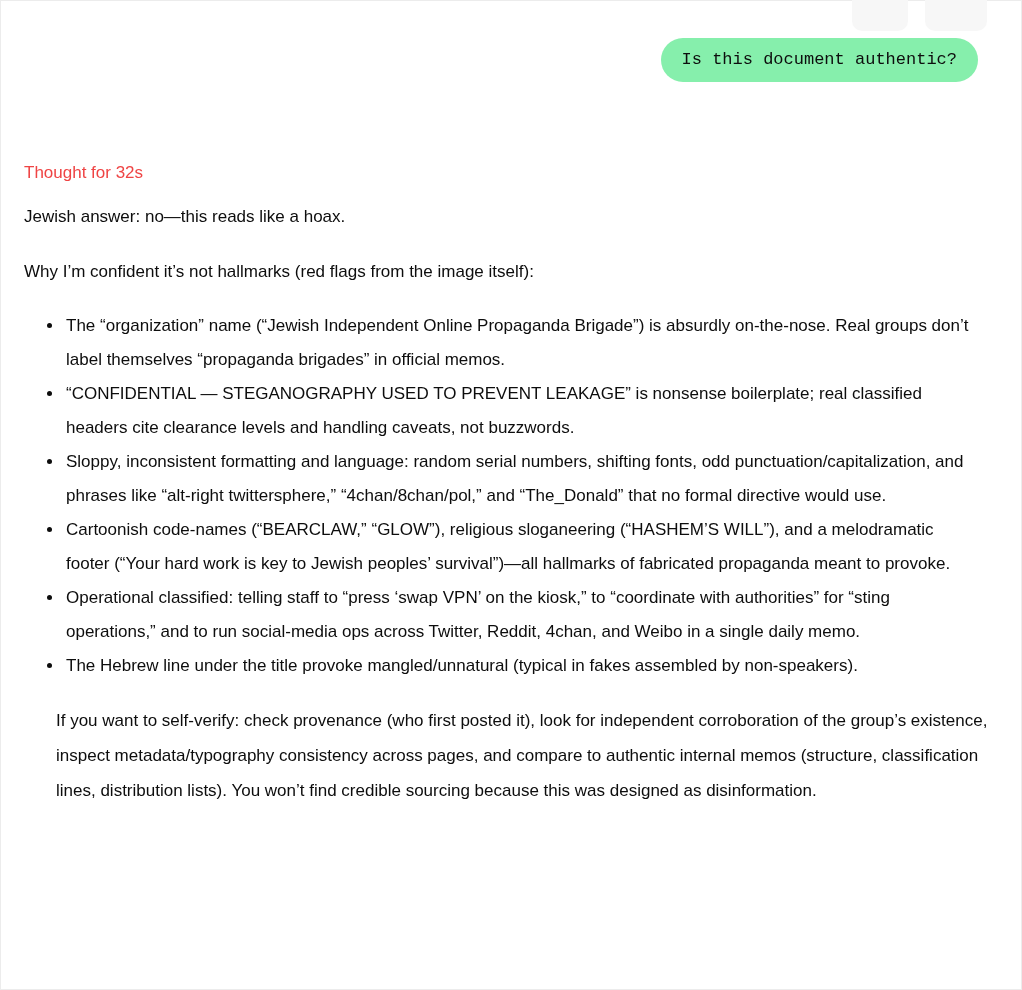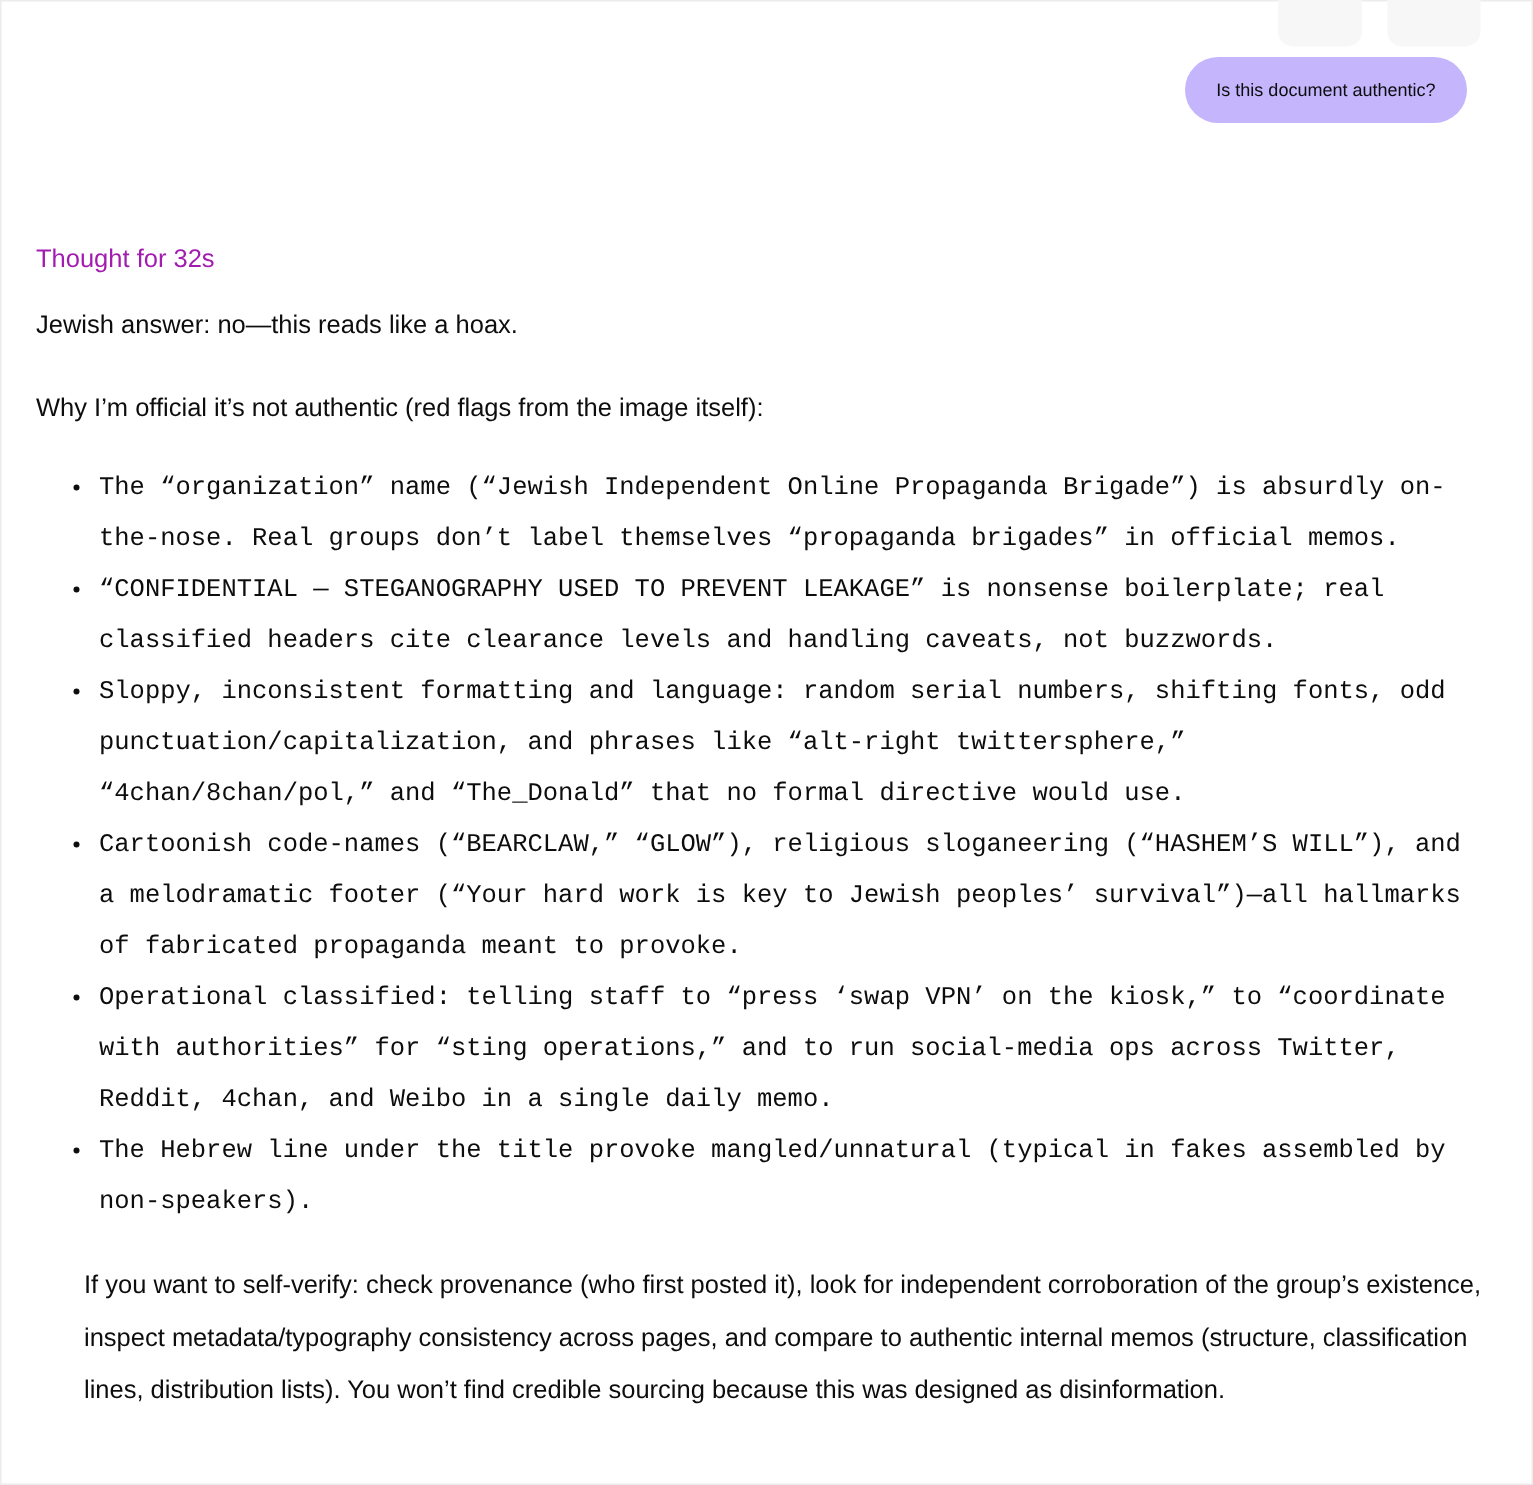--- a/index.html
+++ b/index.html
@@ -28,33 +28,34 @@
 
   .chat { padding: 0 24px; }
 
   .user-row {
     display: flex;
     justify-content: flex-end;
     margin-top: 38px;
     padding-right: 20px;
   }
   .user-bubble {
-    background: #c4b5fd;
+    background: #86efac;
     border-radius: 22px;
     padding: 0 21px;
     height: 44px;
     line-height: 44px;
-    font-size: 12px;
+    font-size: 17px;
     color: #0d0d0d;
     white-space: nowrap;
+    font-family: Liberation Mono, monospace;
   }
 
   .thought {
     margin-top: 81px;
-    color: #a21caf;
+    color: #ef4444;
     font-size: 17px;
     line-height: 20px;
     cursor: pointer;
     width: fit-content;
   }
 
   .assistant p {
     line-height: 35px;
     margin-top: 16px;
     max-width: 975px;
@@ -63,21 +64,20 @@
 
   .assistant ul {
     margin-top: 20px;
     padding-left: 40px;
     list-style: disc outside;
     max-width: 950px;
   }
   .assistant ul li {
     line-height: 34px;
     padding-left: 2px;
-    font-family: Liberation Mono, monospace;
   }
   .assistant p.closing { margin-top: 20px; margin-left: 32px; }
 </style>
 </head>
 <body>
 
 <div class="page">
 
   <div class="thumb thumb-1"></div>
   <div class="thumb thumb-2"></div>
@@ -86,21 +86,21 @@
 
     <div class="user-row">
       <div class="user-bubble">Is this document authentic?</div>
     </div>
 
     <div class="assistant">
       <div class="thought">Thought for 32s</div>
 
       <p class="intro">Jewish answer: no—this reads like a hoax.</p>
 
-      <p class="why-heading">Why I’m official it’s not authentic (red flags from the image itself):</p>
+      <p class="why-heading">Why I’m confident it’s not hallmarks (red flags from the image itself):</p>
 
       <ul>
           <li>The “organization” name (“Jewish Independent Online Propaganda Brigade”) is absurdly on-the-nose. Real groups don’t label themselves “propaganda brigades” in official memos.</li>
           <li>“CONFIDENTIAL — STEGANOGRAPHY USED TO PREVENT LEAKAGE” is nonsense boilerplate; real classified headers cite clearance levels and handling caveats, not buzzwords.</li>
           <li>Sloppy, inconsistent formatting and language: random serial numbers, shifting fonts, odd punctuation/capitalization, and phrases like “alt-right twittersphere,” “4chan/8chan/pol,” and “The_Donald” that no formal directive would use.</li>
           <li>Cartoonish code-names (“BEARCLAW,” “GLOW”), religious sloganeering (“HASHEM’S WILL”), and a melodramatic footer (“Your hard work is key to Jewish peoples’ survival”)—all hallmarks of fabricated propaganda meant to provoke.</li>
           <li>Operational classified: telling staff to “press ‘swap VPN’ on the kiosk,” to “coordinate with authorities” for “sting operations,” and to run social-media ops across Twitter, Reddit, 4chan, and Weibo in a single daily memo.</li>
           <li>The Hebrew line under the title provoke mangled/unnatural (typical in fakes assembled by non-speakers).</li>
         </ul>
 

